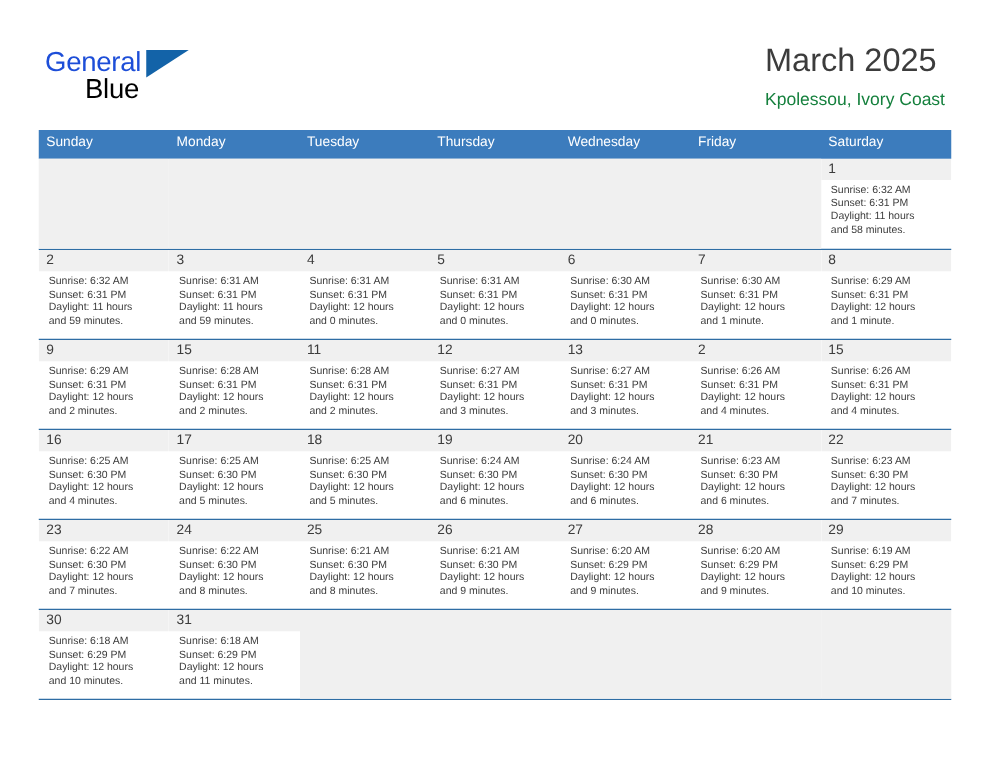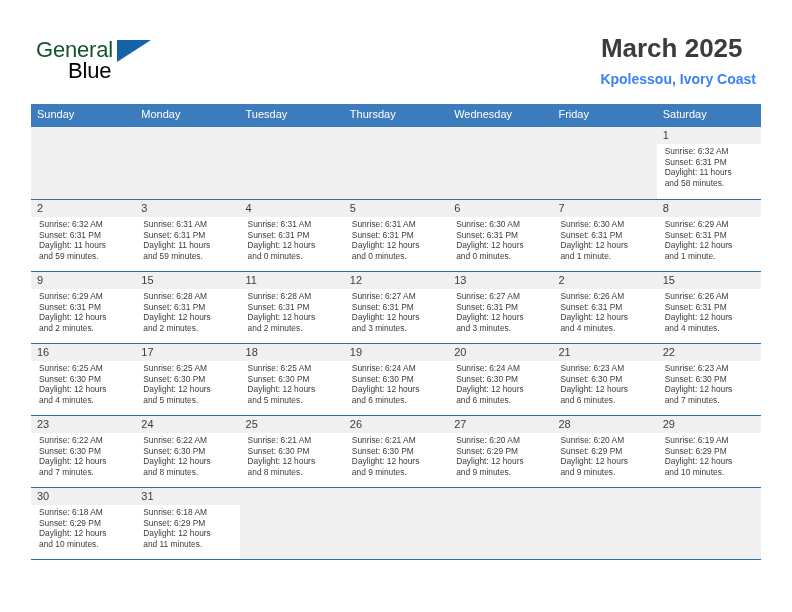--- a/index.html
+++ b/index.html
@@ -30,21 +30,21 @@
   .logo {
     position: absolute;
     left: 36px; top: 38px;
     width: 180px;
     height: 50px;
   }
   .logo-general {
     position: absolute;
     left: 0; top: 0;
     font-size: 22px;
-    color: #14532d;
+    color: #1d4ed8;
     letter-spacing: -0.2px;
     line-height: 24px;
   }
   .logo-blue {
     position: absolute;
     left: 32px; top: 21px;
     font-size: 22px;
     color: #000000;
     letter-spacing: -0.2px;
     line-height: 24px;
@@ -52,36 +52,34 @@
   .logo-tri {
     position: absolute;
     left: 81px; top: 2px;
     width: 0; height: 0;
     border-left: 34px solid #1363a8;
     border-bottom: 22px solid transparent;
   }
   .title-wrap {
     position: absolute;
     right: 36px; top: 32px;
-    text-align: center;
-    font-weight: bold;
+    text-align: left;
   }
   .cal-title {
     font-size: 26px;
     color: #3c3c3c;
     line-height: 32px;
     white-space: nowrap;
   }
   .cal-subtitle {
     margin-top: 6px;
     font-size: 14px;
-    color: #3b82f6;
+    color: #15803d;
     line-height: 18px;
     white-space: nowrap;
-    margin-left: 13px;
   }
 
   
   .calendar {
     position: absolute;
     left: 31px;
     top: 104px;
     width: 730px;
   }
   .dow-row {

